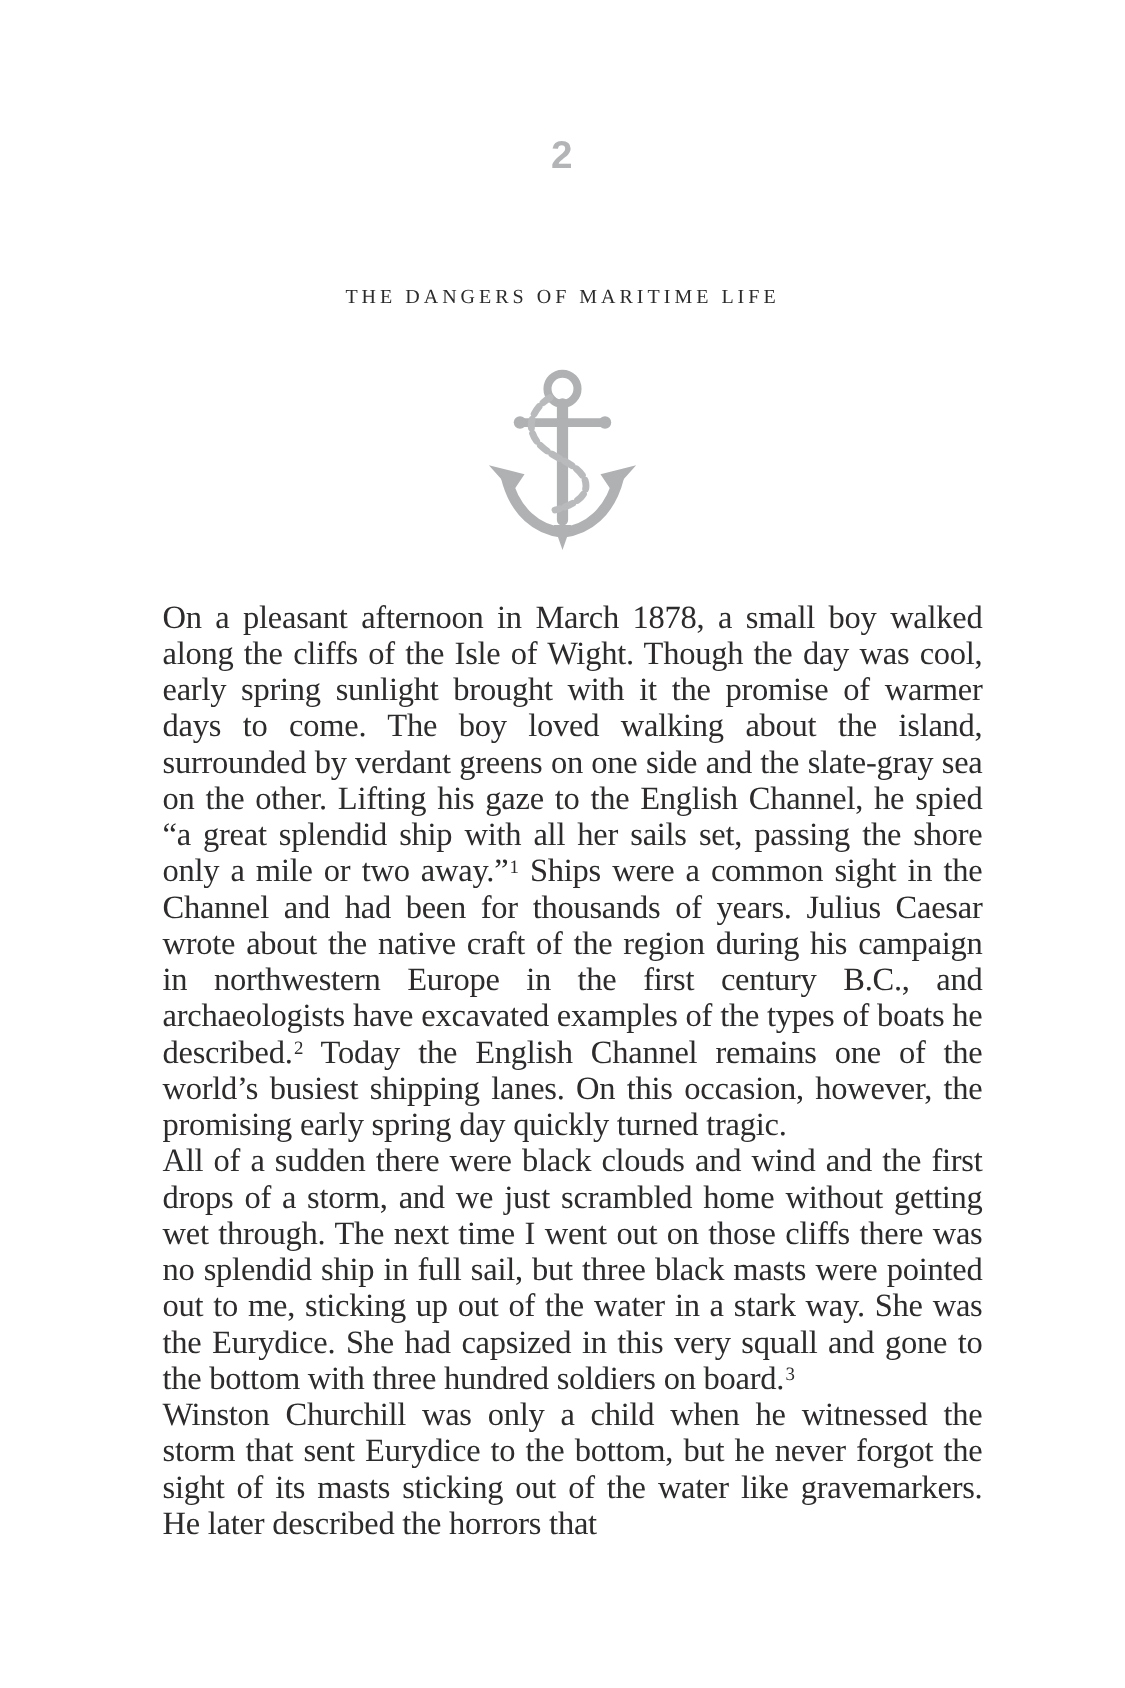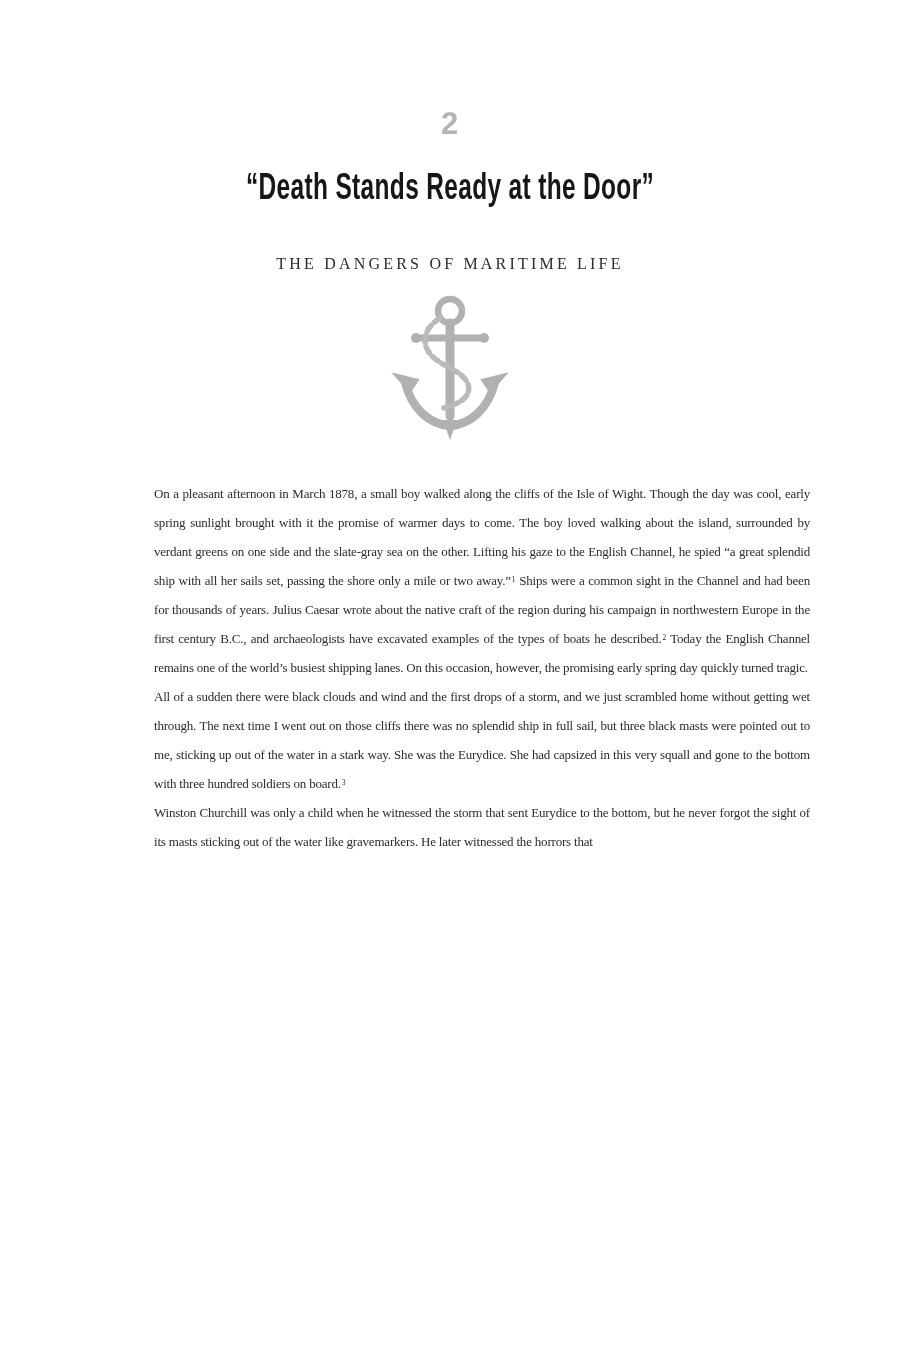--- a/index.html
+++ b/index.html
@@ -42,21 +42,21 @@
     font-weight: bold;
     font-size: 36px;
     color: #161616;
     white-space: nowrap;
     transform: scaleX(0.68);
     transform-origin: center top;
     letter-spacing: 0.5px;
   }
   .chapter-subtitle {
     position: absolute;
-    top: 255px; left: 0; width: 100%;
+    top: 229px; left: 0; width: 100%;
     text-align: center;
     font-family: "Liberation Serif", serif;
     font-size: 16px;
     letter-spacing: 3.2px;
     color: #2b2b2b;
   }
 
   
   .ornament {
     position: absolute;
@@ -64,26 +64,25 @@
     transform: translateX(-50%);
     width: 126px; height: 158px;
   }
   .ornament svg { width: 100%; height: 100%; opacity: 0.92; }
 
   
   .text-block {
     position: absolute;
     left: 130px; top: 479px;
     width: 656px;
-    font-size: 13px;
+    font-size: 26px;
     line-height: 29px;
     text-align: justify;
     letter-spacing: -0.2px;
     color: var(--text-color);
-    margin-left: 24px;
   }
   .text-block p { margin: 0; }
   .blockquote {
     margin: 28px 28px 28px 26px;
   }
   sup {
     font-size: 0.58em;
     line-height: 0;
     position: relative;
     top: -0.45em;
@@ -99,23 +98,20 @@
     width: 900px; height: 146px;
   }
 </style>
 </head>
 <body>
 
 <div class="page">
 
   <div class="chapter-number">2</div>
 
-  <div class="chapter-title-wrap">
-    <span class="chapter-title">“Death Stands Ready at the Door”</span>
-  </div>
 
   <div class="chapter-subtitle">THE DANGERS OF MARITIME LIFE</div>
 
   <div class="ornament">
     <svg viewBox="0 0 120 158" fill="none" stroke="#a9abad" stroke-linecap="round">
 
       <circle cx="60" cy="17" r="12" stroke-width="6.5"></circle>
 
       <path d="M60 29 L60 122" stroke-width="9"></path>
 
@@ -130,21 +126,21 @@
 
       <path d="M53 126 L60 146 L67 126 Z" fill="#a9abad" stroke="none"></path>
 
       <path d="M50 24 C34 34 30 50 42 62 C54 74 72 76 78 90 C82 102 70 110 54 114" stroke="#b3b5b7" stroke-width="5.5" stroke-dasharray="7 4.5"></path>
     </svg>
   </div>
 
   <div class="text-block">
     <p><span>On a pleasant afternoon in March 1878, a small boy walked along the cliffs of the Isle of Wight. Though the day was cool, early spring sunlight brought with it the promise of warmer days to come. The boy loved walking about the island, surrounded by verdant greens on one side and the slate-gray sea on the other. Lifting his gaze to the English Channel, he spied “a great splendid ship with all her sails set, passing the shore only a mile or two away.”</span><sup>1</sup><span> Ships were a common sight in the Channel and had been for thousands of years. Julius Caesar wrote about the native craft of the region during his campaign in northwestern Europe in the first century B.C., and archaeologists have excavated examples of the types of boats he described.</span><sup>2</sup><span> Today the English Channel remains one of the world’s busiest shipping lanes. On this occasion, however, the promising early spring day quickly turned tragic.</span></p>
     <p class="blockquote"><span>All of a sudden there were black clouds and wind and the first drops of a storm, and we just scrambled home without getting wet through. The next time I went out on those cliffs there was no splendid ship in full sail, but three black masts were pointed out to me, sticking up out of the water in a stark way. She was the </span><span class="it">Eurydice</span><span>. She had capsized in this very squall and gone to the bottom with three hundred soldiers on board.</span><sup>3</sup></p>
-    <p><span>Winston Churchill was only a child when he witnessed the storm that sent </span><span class="it">Eurydice</span><span> to the bottom, but he never forgot the sight of its masts sticking out of the water like gravemarkers. He later witnessed the horrors that</span></p>
+    <p><span>Winston Churchill was only a child when he witnessed the storm that sent </span><span class="it">Eurydice</span><span> to the bottom, but he never forgot the sight of its masts sticking out of the water like gravemarkers. He later described the horrors that</span></p>
   </div>
 
   <div class="watermark">
     
     
   </div>
 
 </div>
 
 </body></html>

